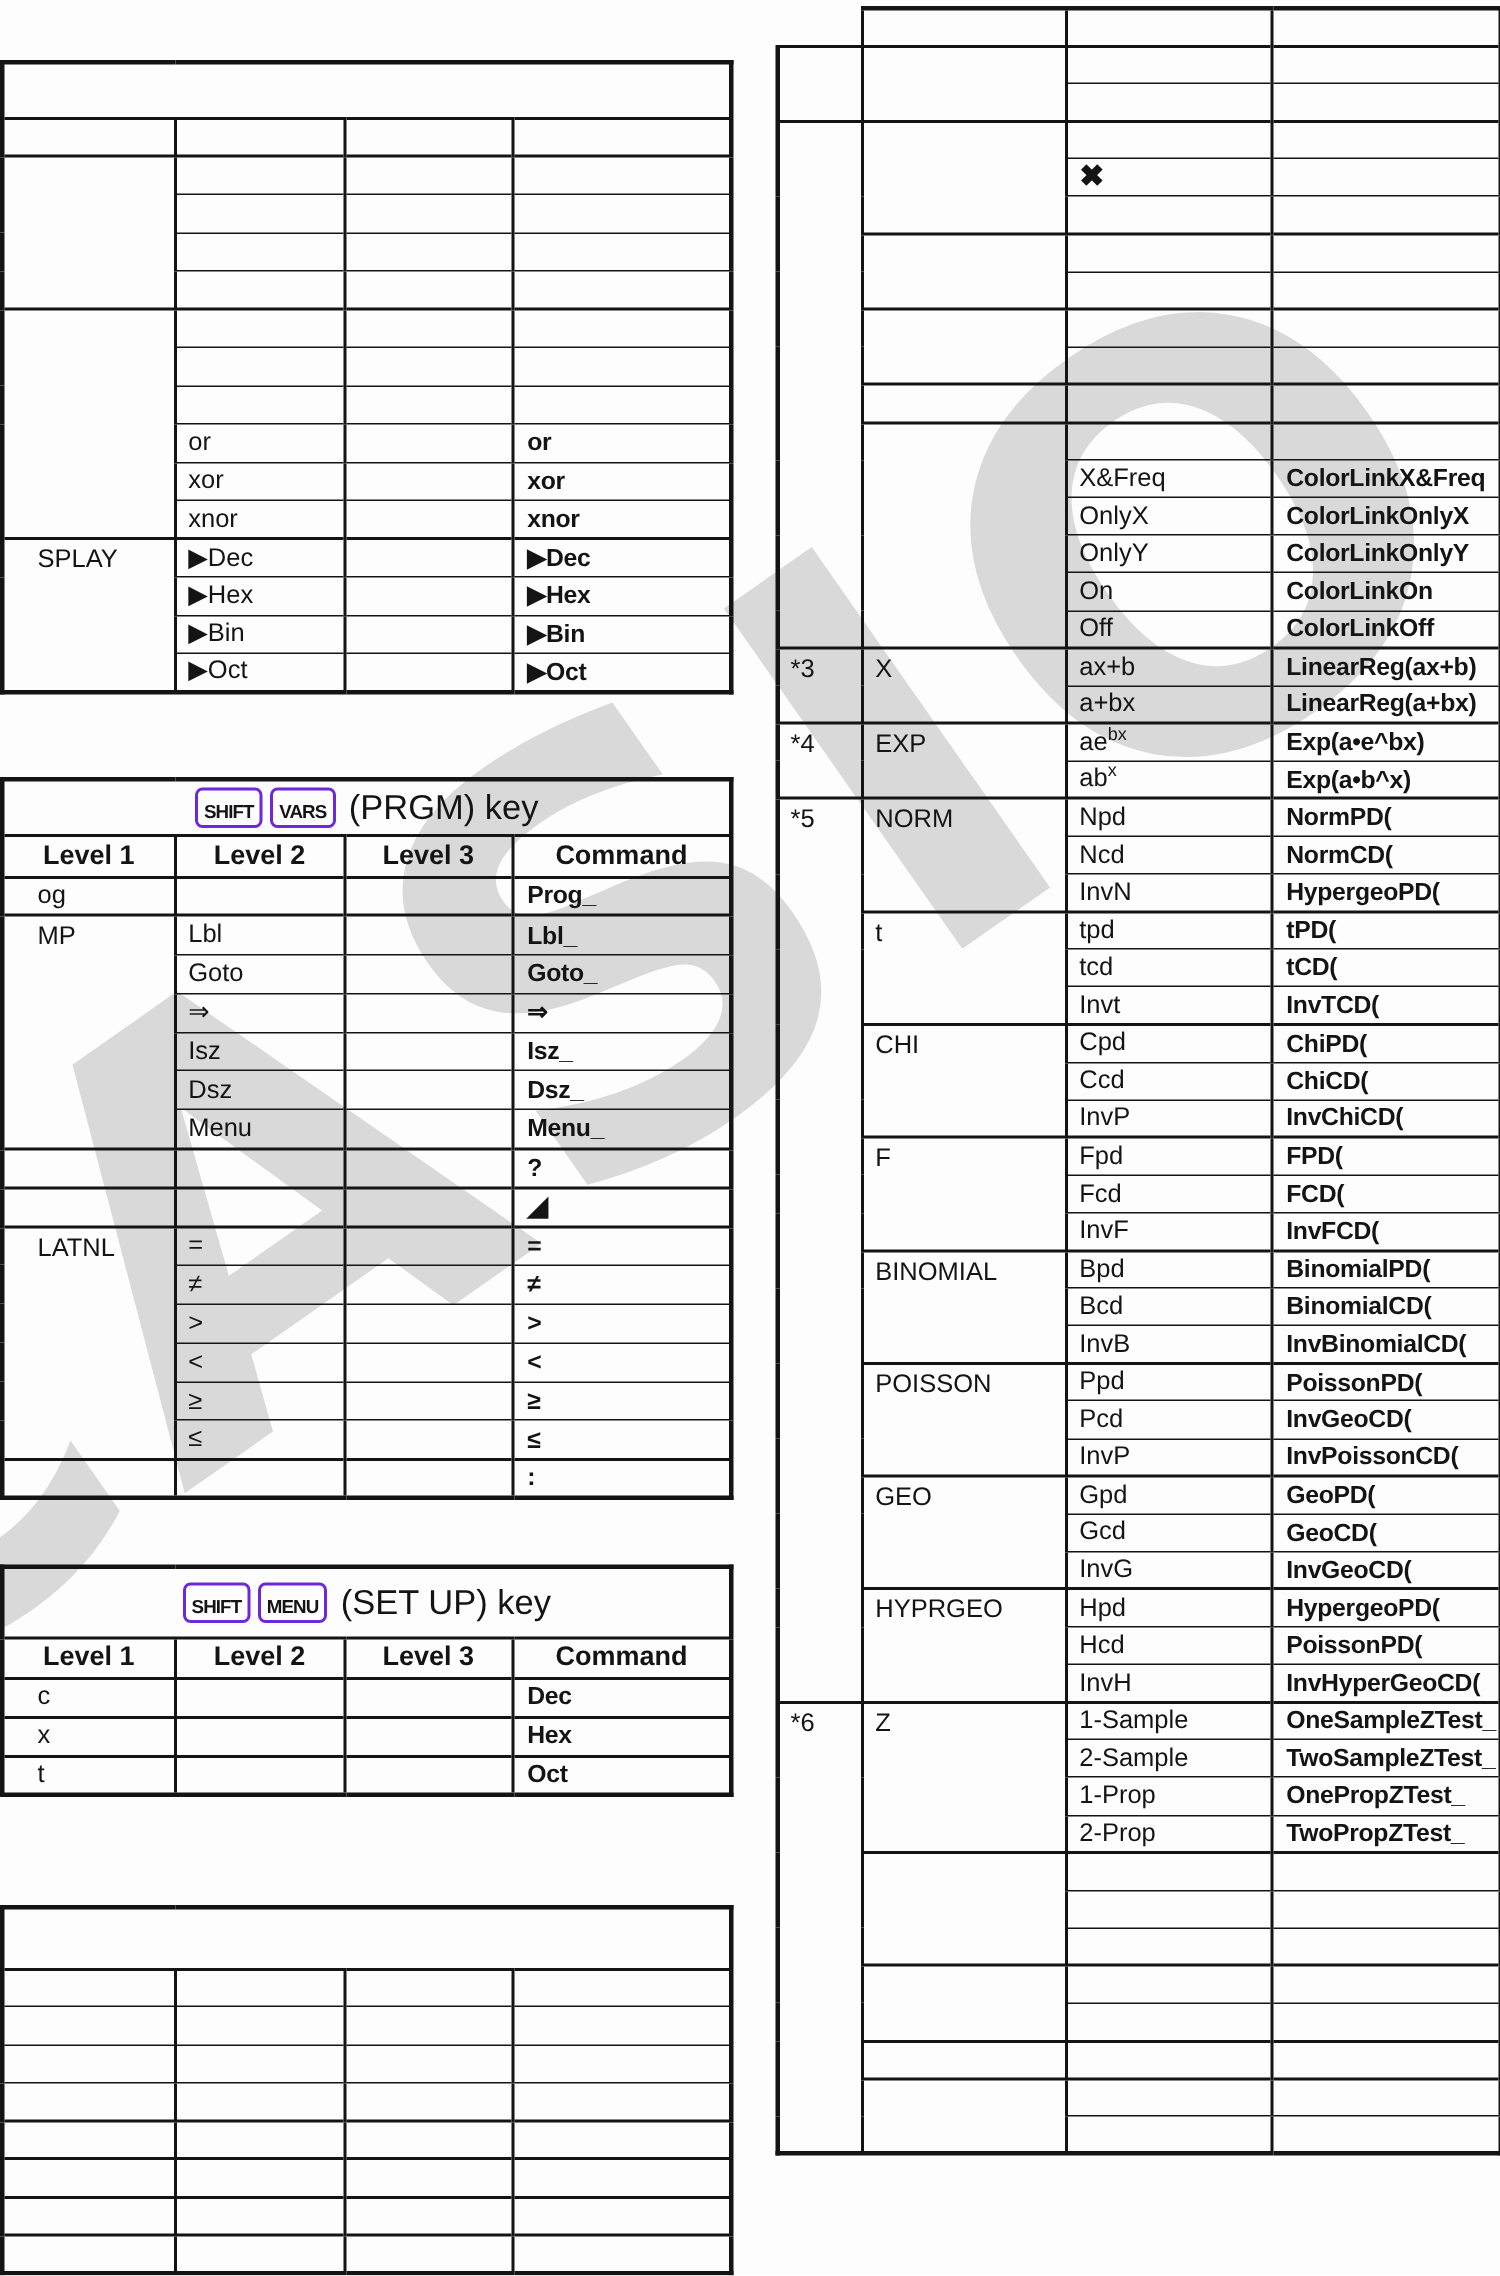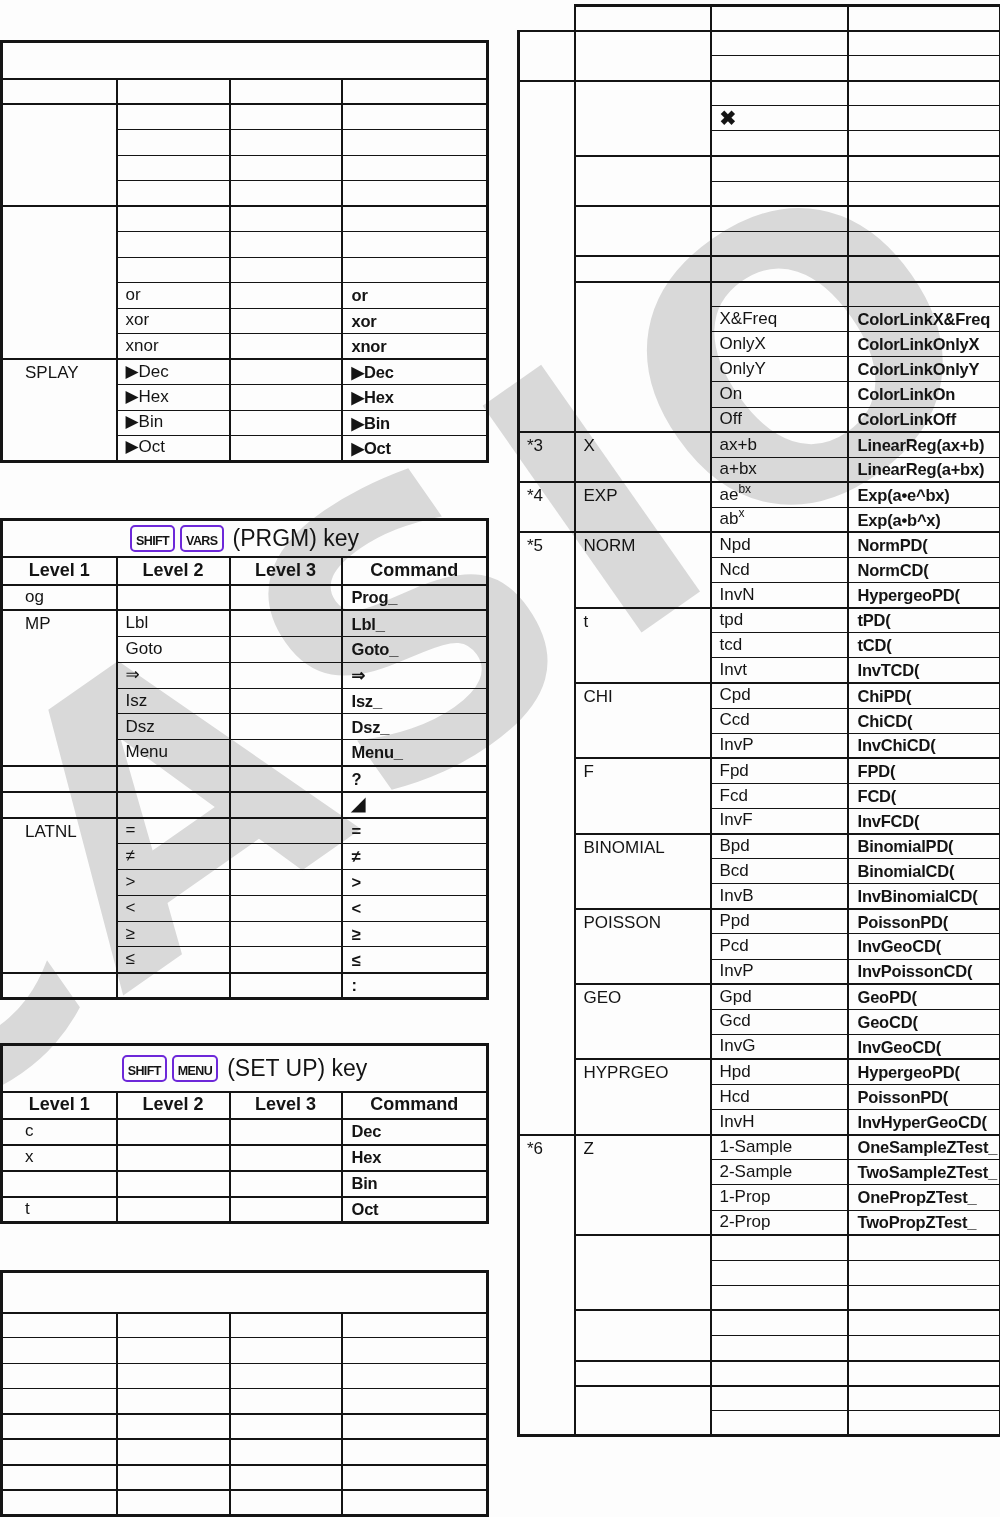--- a/index.html
+++ b/index.html
@@ -280,26 +280,20 @@
           <td class="v t2"></td>
           <td class="v t2 eR cmd">Dec</td>
         </tr>
     <tr>
           <td class="eL t2 lab">x</td>
           <td class="v t2"></td>
           <td class="v t2"></td>
           <td class="v t2 eR cmd">Hex</td>
         </tr>
     <tr>
-          <td class="eL t2 lab"></td>
-          <td class="v t2"></td>
-          <td class="v t2"></td>
-          <td class="v t2 eR cmd">Bin</td>
-        </tr>
-    <tr>
           <td class="eL t2 lab bB">t</td>
           <td class="v t2 bB"></td>
           <td class="v t2 bB"></td>
           <td class="v t2 eR cmd bB">Oct</td>
         </tr>
   </tbody>
     </table>
 
   <table id="t4">
     <colgroup>

